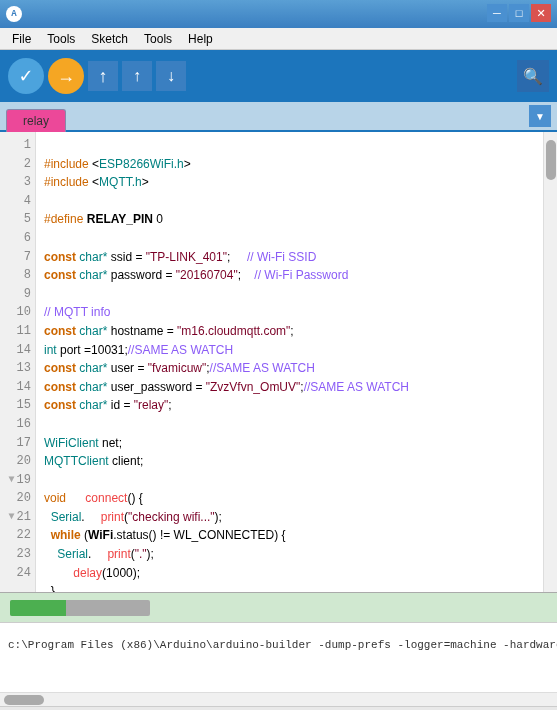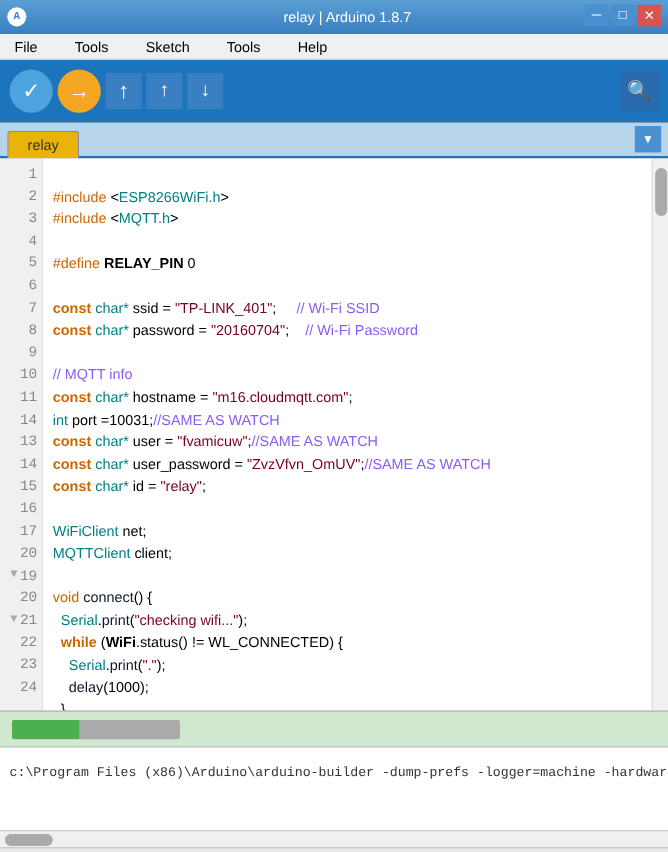--- a/index.html
+++ b/index.html
@@ -40,21 +40,21 @@
     }
     .win-btn.close { background: #d9534f; }
     
     
     #menu-bar {
       background: #f0f0f0;
       height: 22px;
       display: flex;
       align-items: center;
       padding: 0 4px;
-      gap: 15px;
+      gap: 0;
       border-bottom: 1px solid #ccc;
     }
     .menu-item {
       padding: 2px 8px;
       font-family: Arial, sans-serif;
       font-size: 12px;
       cursor: pointer;
       color: #000;
     }
     
@@ -106,21 +106,21 @@
       border-bottom: none;
       padding: 4px 16px;
       font-family: Arial, sans-serif;
       font-size: 12px;
       cursor: pointer;
       color: #333;
       border-radius: 3px 3px 0 0;
       position: relative;
       top: 2px;
     }
-    .tab.active { background: #eab308; border-color: #88a; }
+    .tab.active { background: #ec4899; border-color: #88a; }
     .tab-arrow {
       margin-left: auto;
       background: #4a90d0;
       border: none;
       color: white;
       width: 22px; height: 22px;
       cursor: pointer;
       display: flex; align-items: center; justify-content: center;
       align-self: center;
       font-size: 10px;
@@ -174,21 +174,21 @@
       background: #aaa;
       border-radius: 5px;
     }
     
     
     .kw { color: #cc6600; font-weight: bold; margin-top: 20px; }
     .kw2 { color: #cc6600; }
     .type { color: #008080; }
     .str { color: #7a0026; }
     .cmt { color: #8b5cf6; }
-    .fn { color: #0f172a; }
+    .fn { color: #ef4444; margin-left: 16px; }
     .pp { color: #cc6600; }
     .bold { font-weight: bold; }
 
     
     #compile-bar {
       background: #d0e8d0;
       height: 30px;
       display: flex;
       align-items: center;
       padding: 0 10px;
@@ -258,21 +258,20 @@
     
     .fold-indicator { color: #aaa; font-size: 10px; }
   </style>
 </head>
 <body>
 
 <div id="title-bar">
   <div class="app-icon">
     <span>A</span>
   </div>
-  <span class="title-text">relay | Arduino 1.8.7</span>
   <div class="win-controls">
     <button class="win-btn">─</button>
     <button class="win-btn">□</button>
     <button class="win-btn close">✕</button>
   </div>
 </div>
 
 <div id="menu-bar">
   <span class="menu-item">File</span>
   <span class="menu-item">Tools</span>

